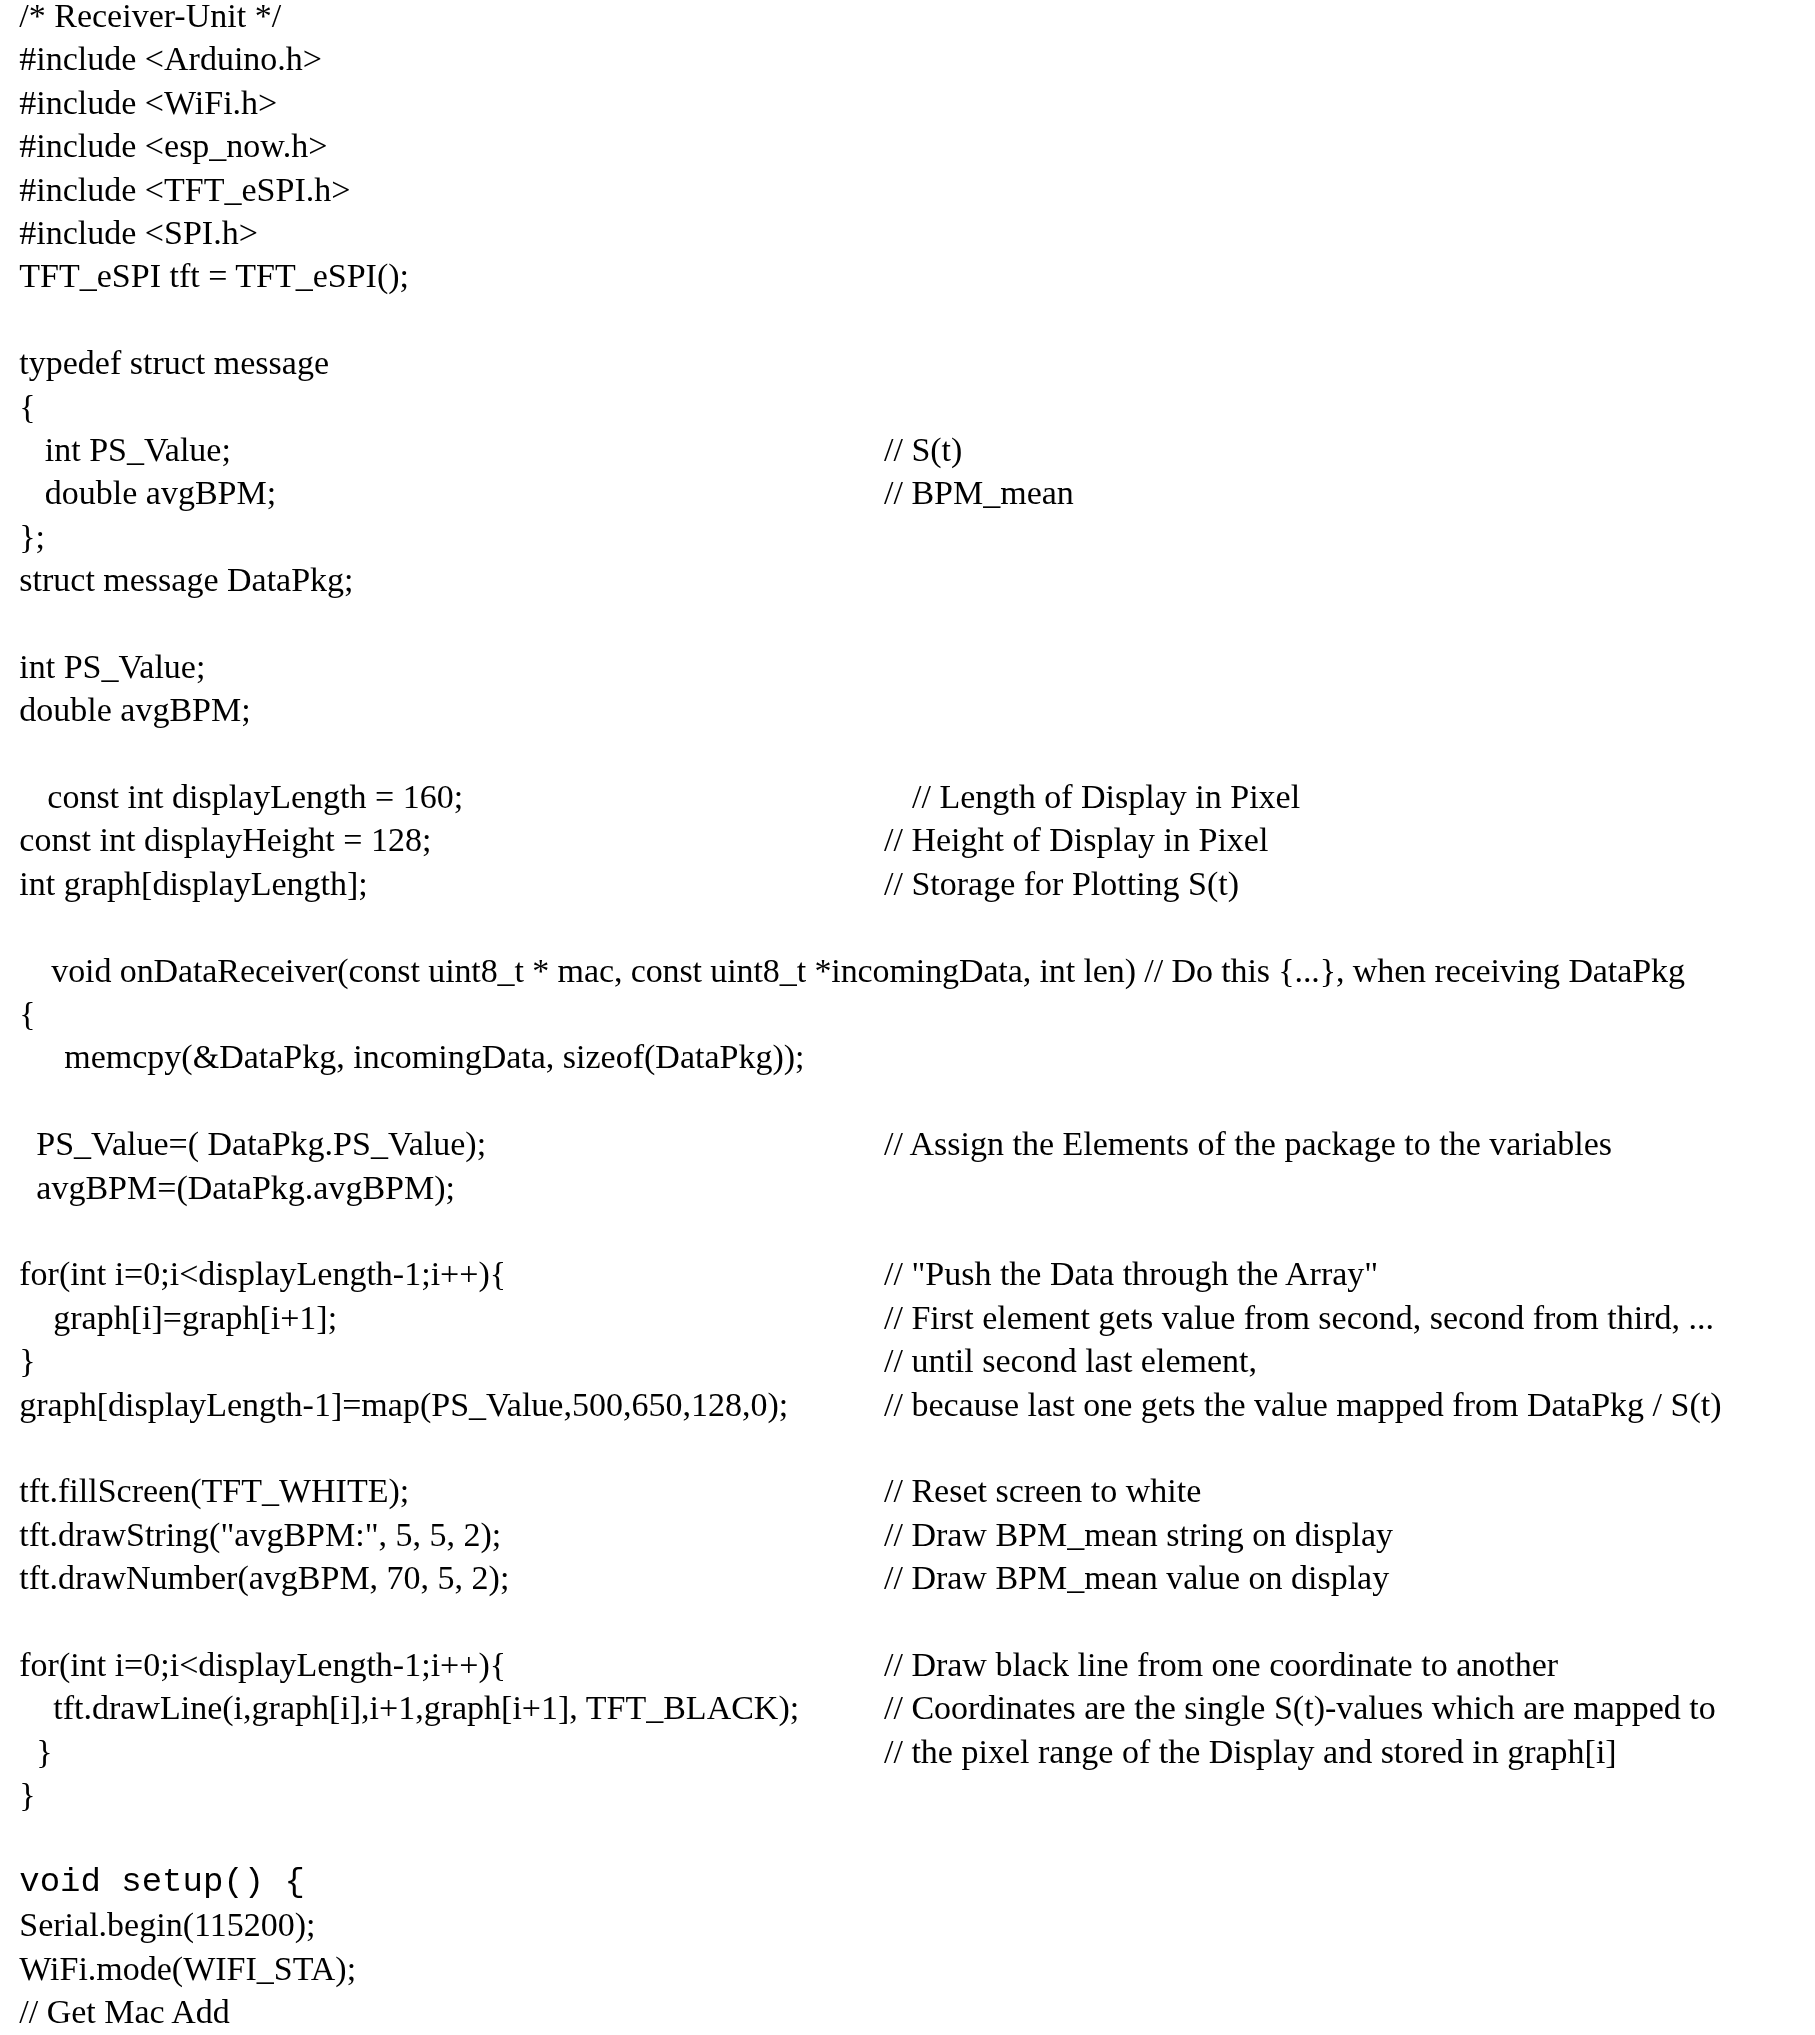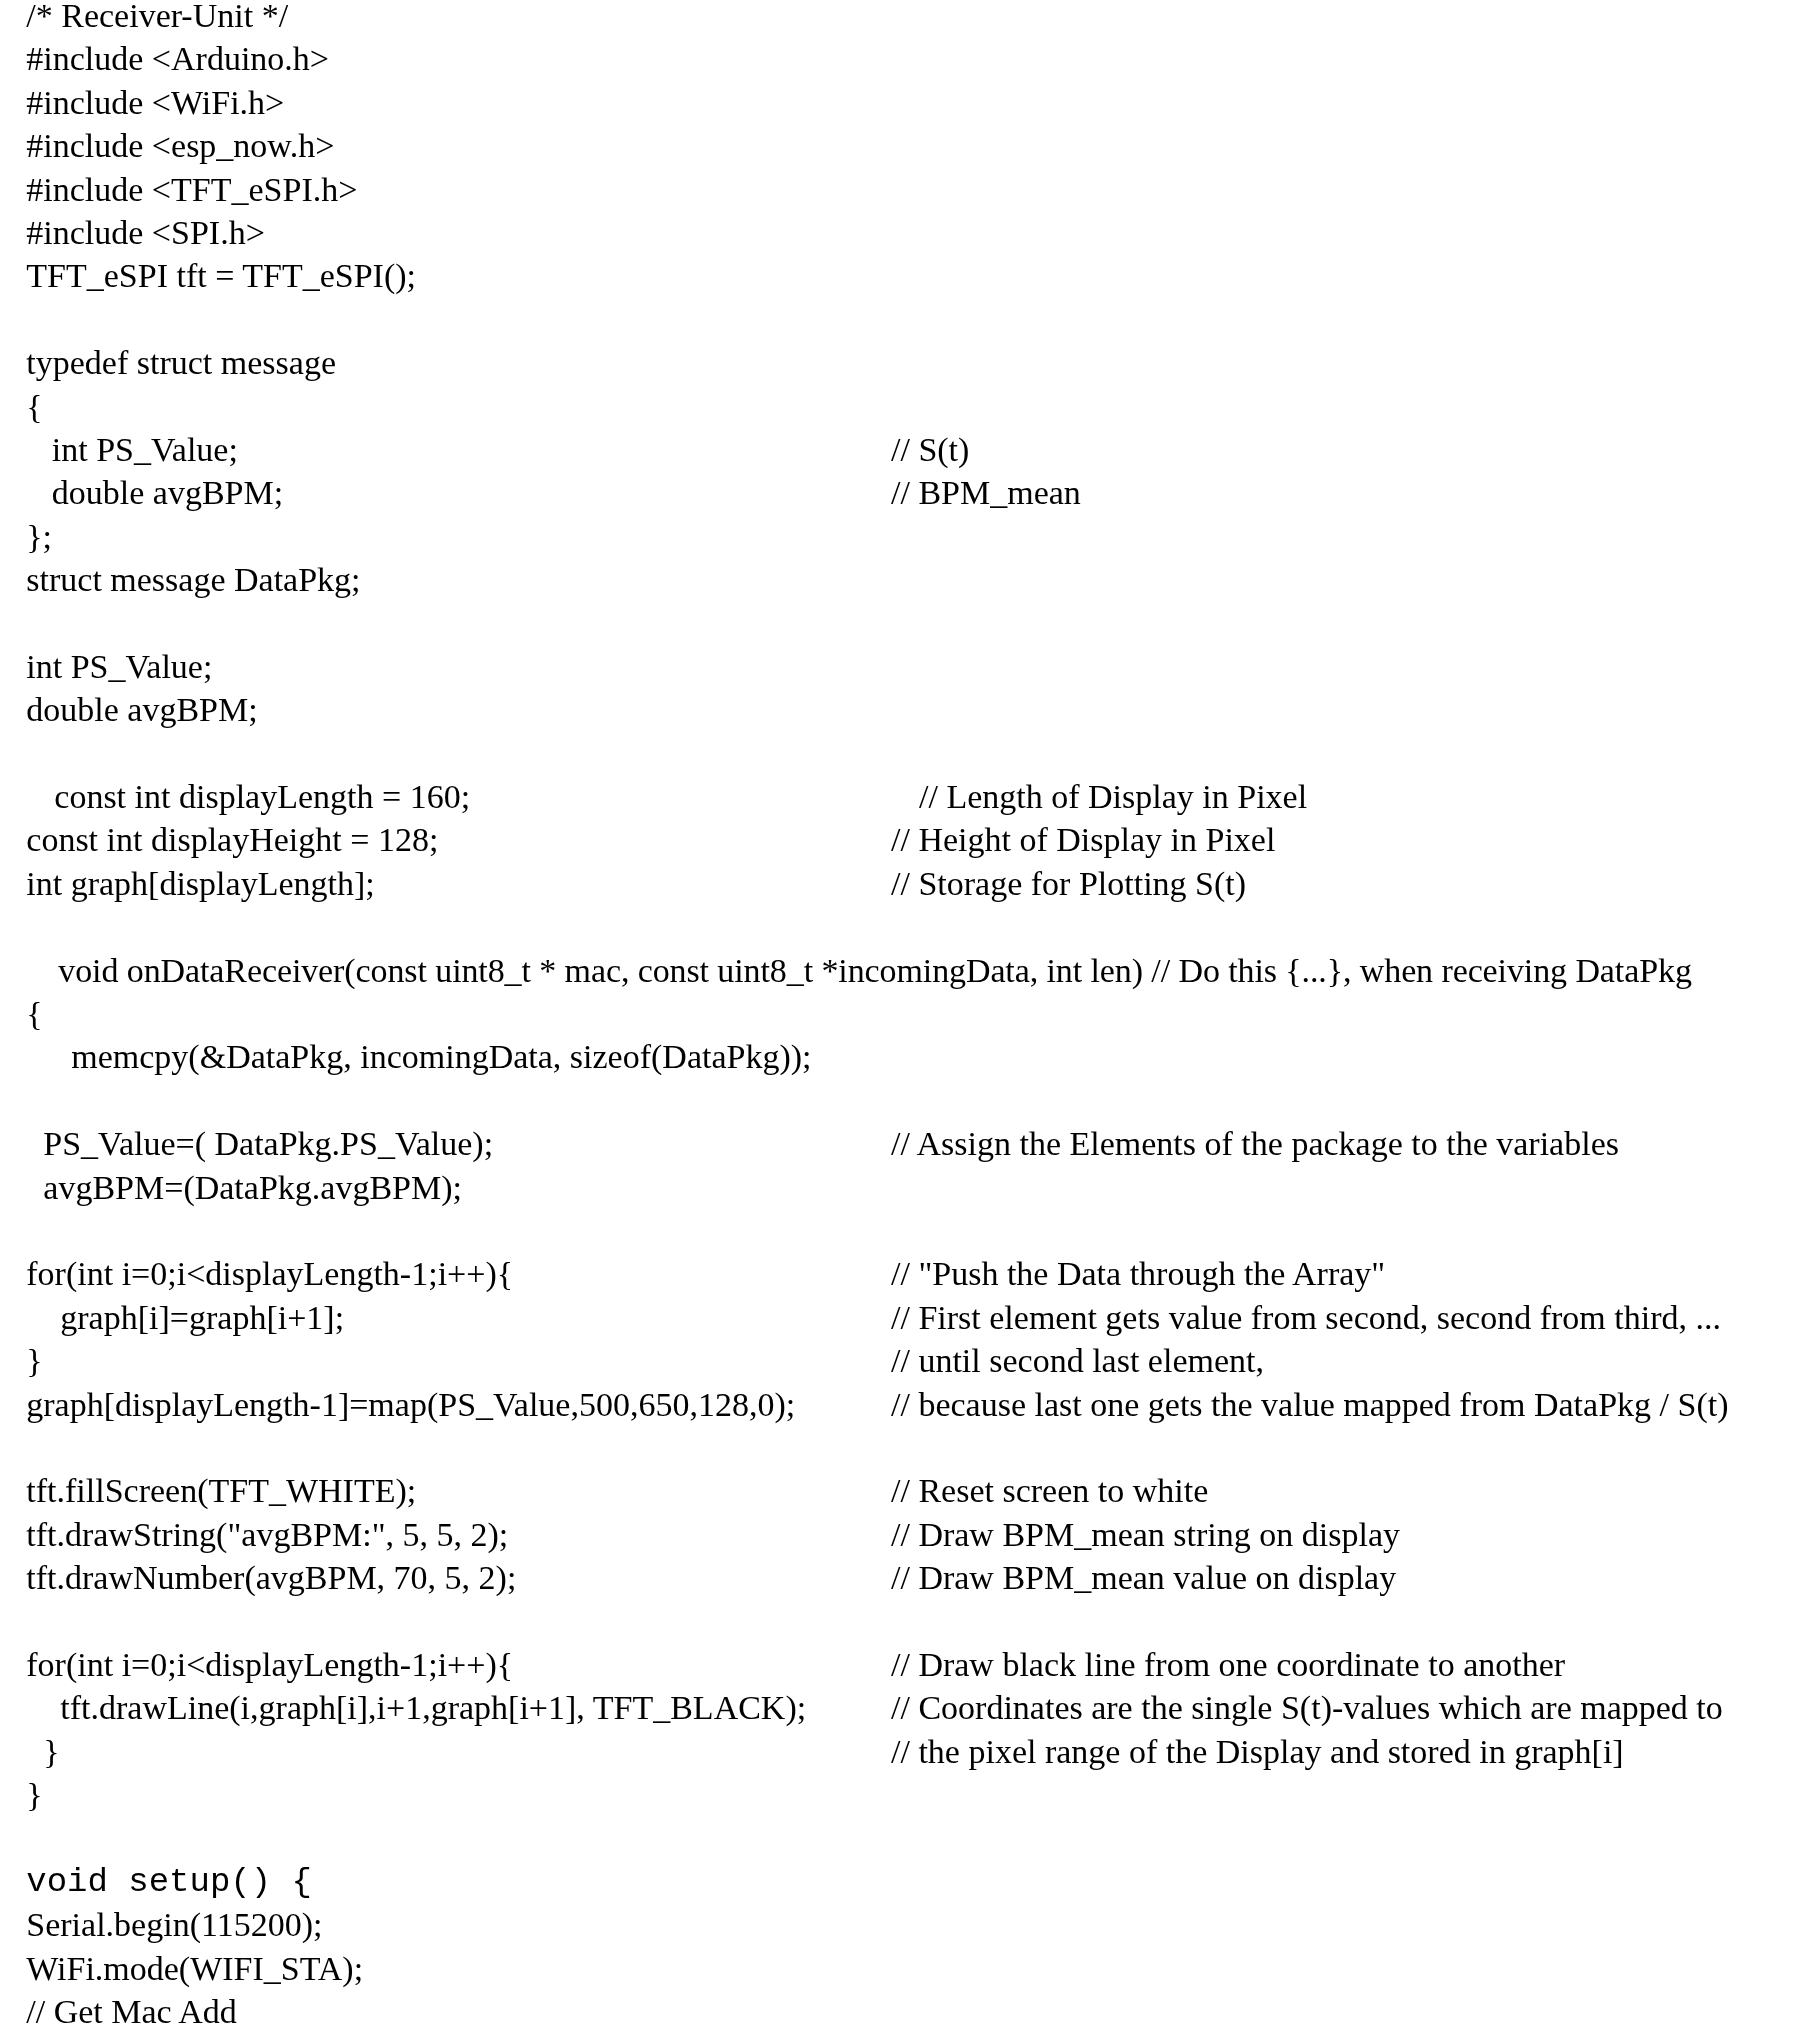--- a/index.html
+++ b/index.html
@@ -3,21 +3,21 @@
 <meta charset="utf-8">
 <style>
   html, body { margin: 0; padding: 0; background: #ffffff; }
   body { width: 1815px; height: 2334px; overflow: hidden; position: relative; }
   #code {
     position: absolute; left: 0; top: 0; width: 1815px; height: 2334px;
     font-family: "Liberation Serif", "DejaVu Serif", serif;
     font-size: 34px; color: #000000;
   }
   .line {
-    position: absolute; left: 8px; width: 1682px; height: 43px;
+    position: absolute; left: 1px; width: 1682px; height: 43px;
     white-space: pre;
   }
   .code-part { position: absolute; left: 18.3px; bottom: 8.1px; white-space: pre; }
   .comment-part { position: absolute; left: 883px; bottom: 8.1px; white-space: pre; }
   .wide .code-part { letter-spacing: -0.1px; }
 </style>
 </head>
 <body>
 
 <div id="code">

